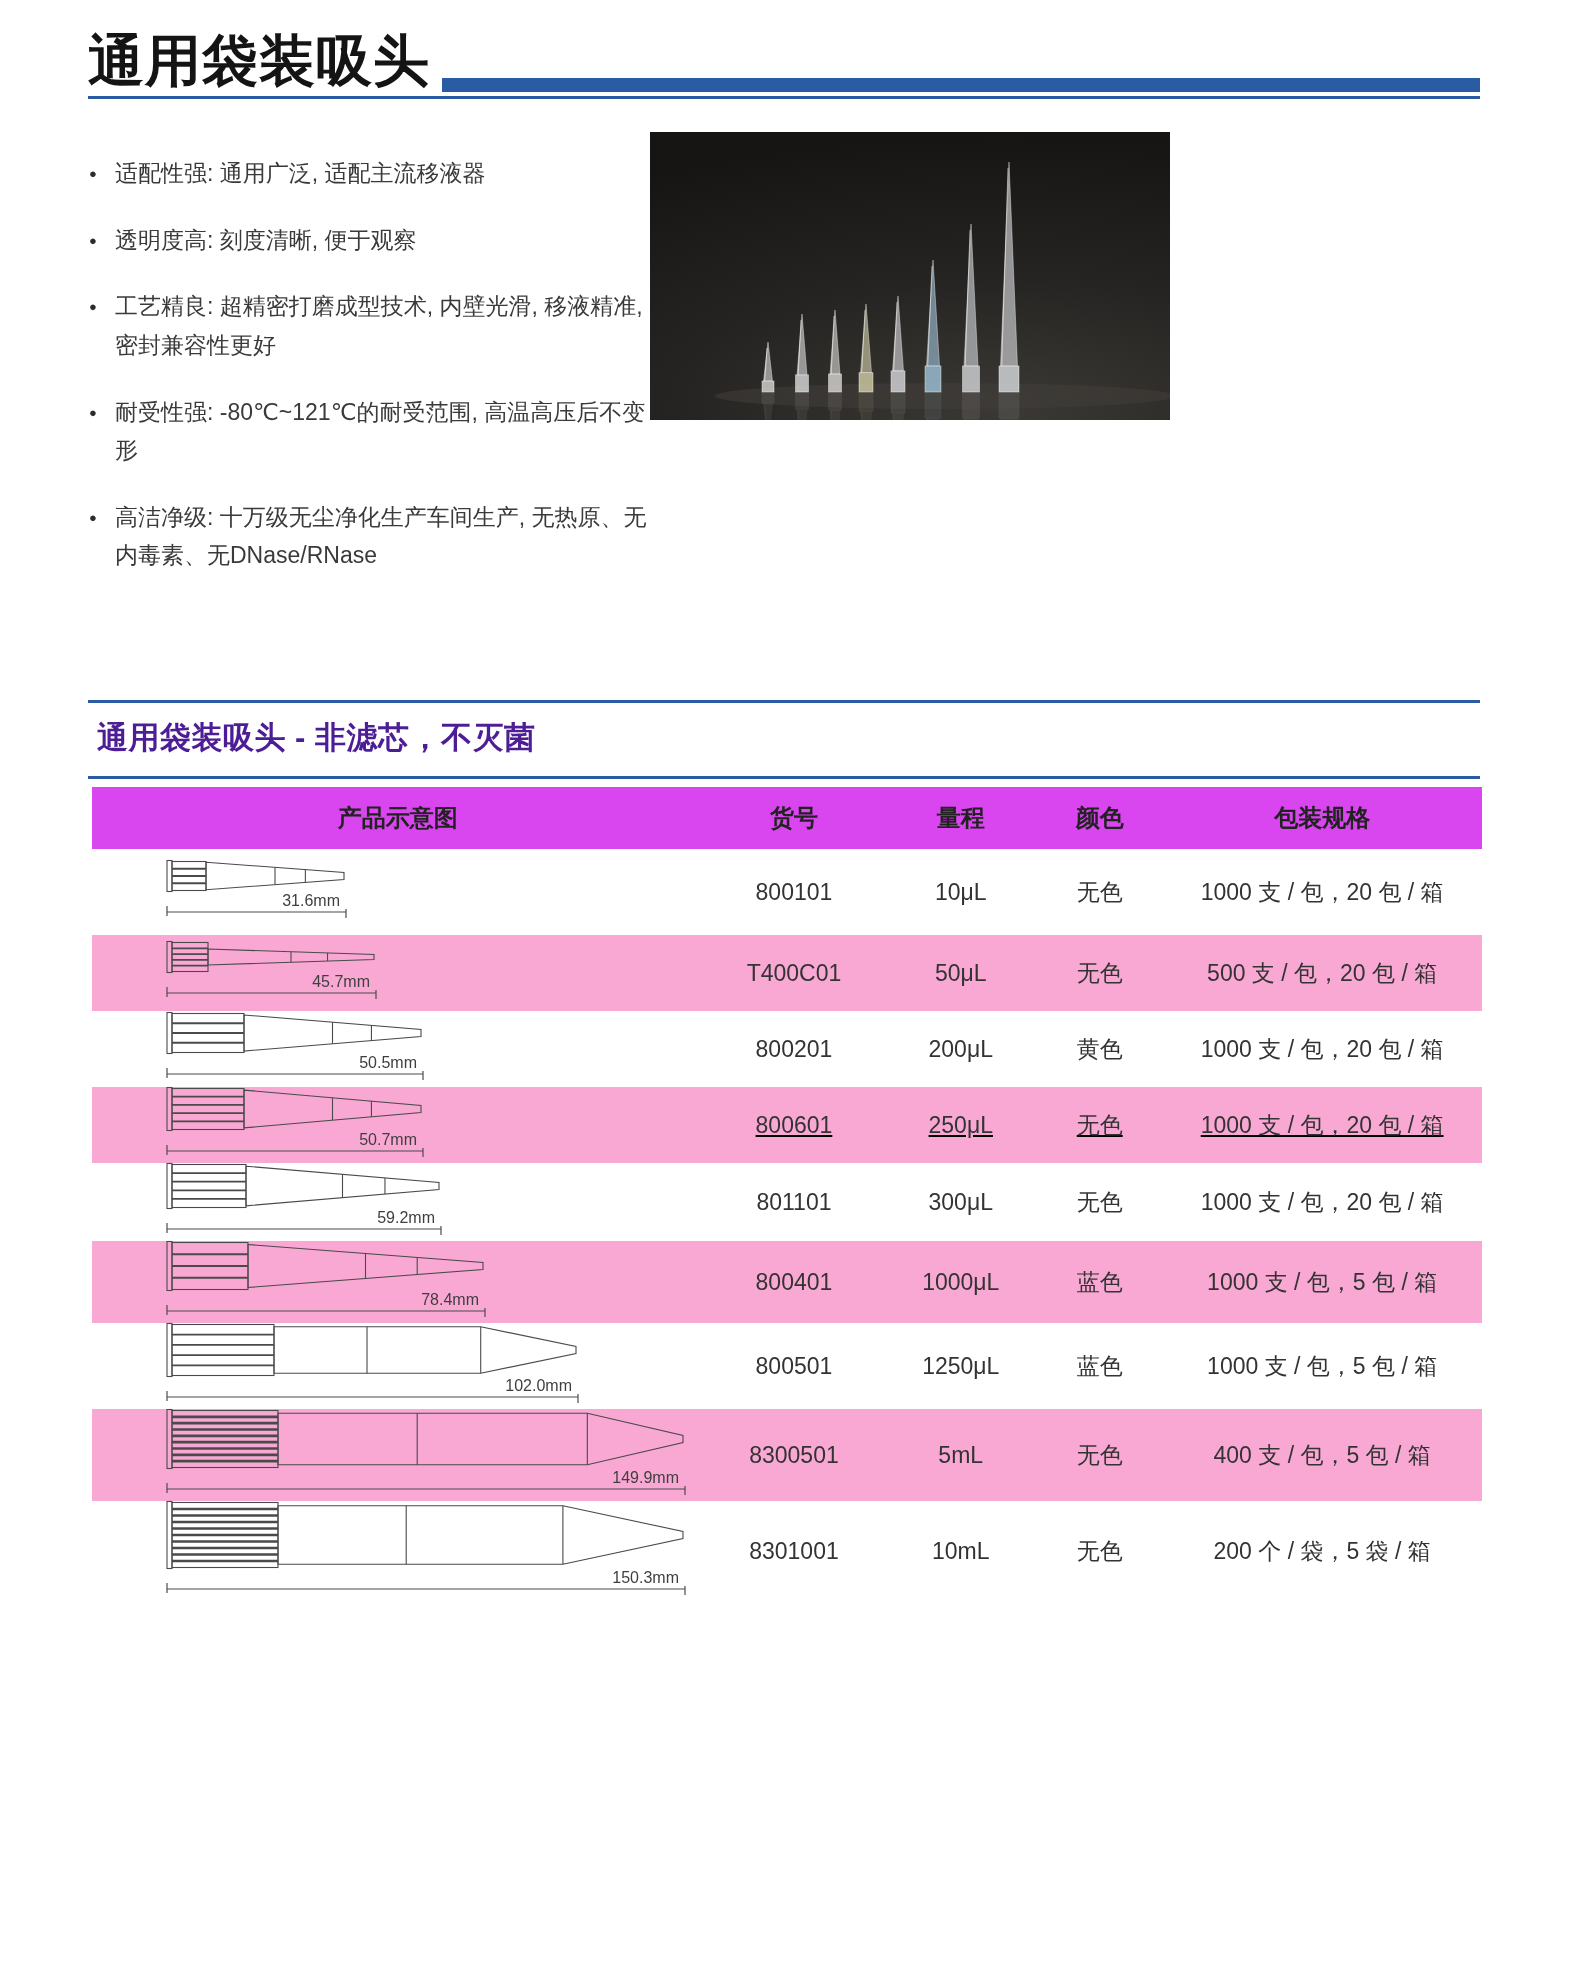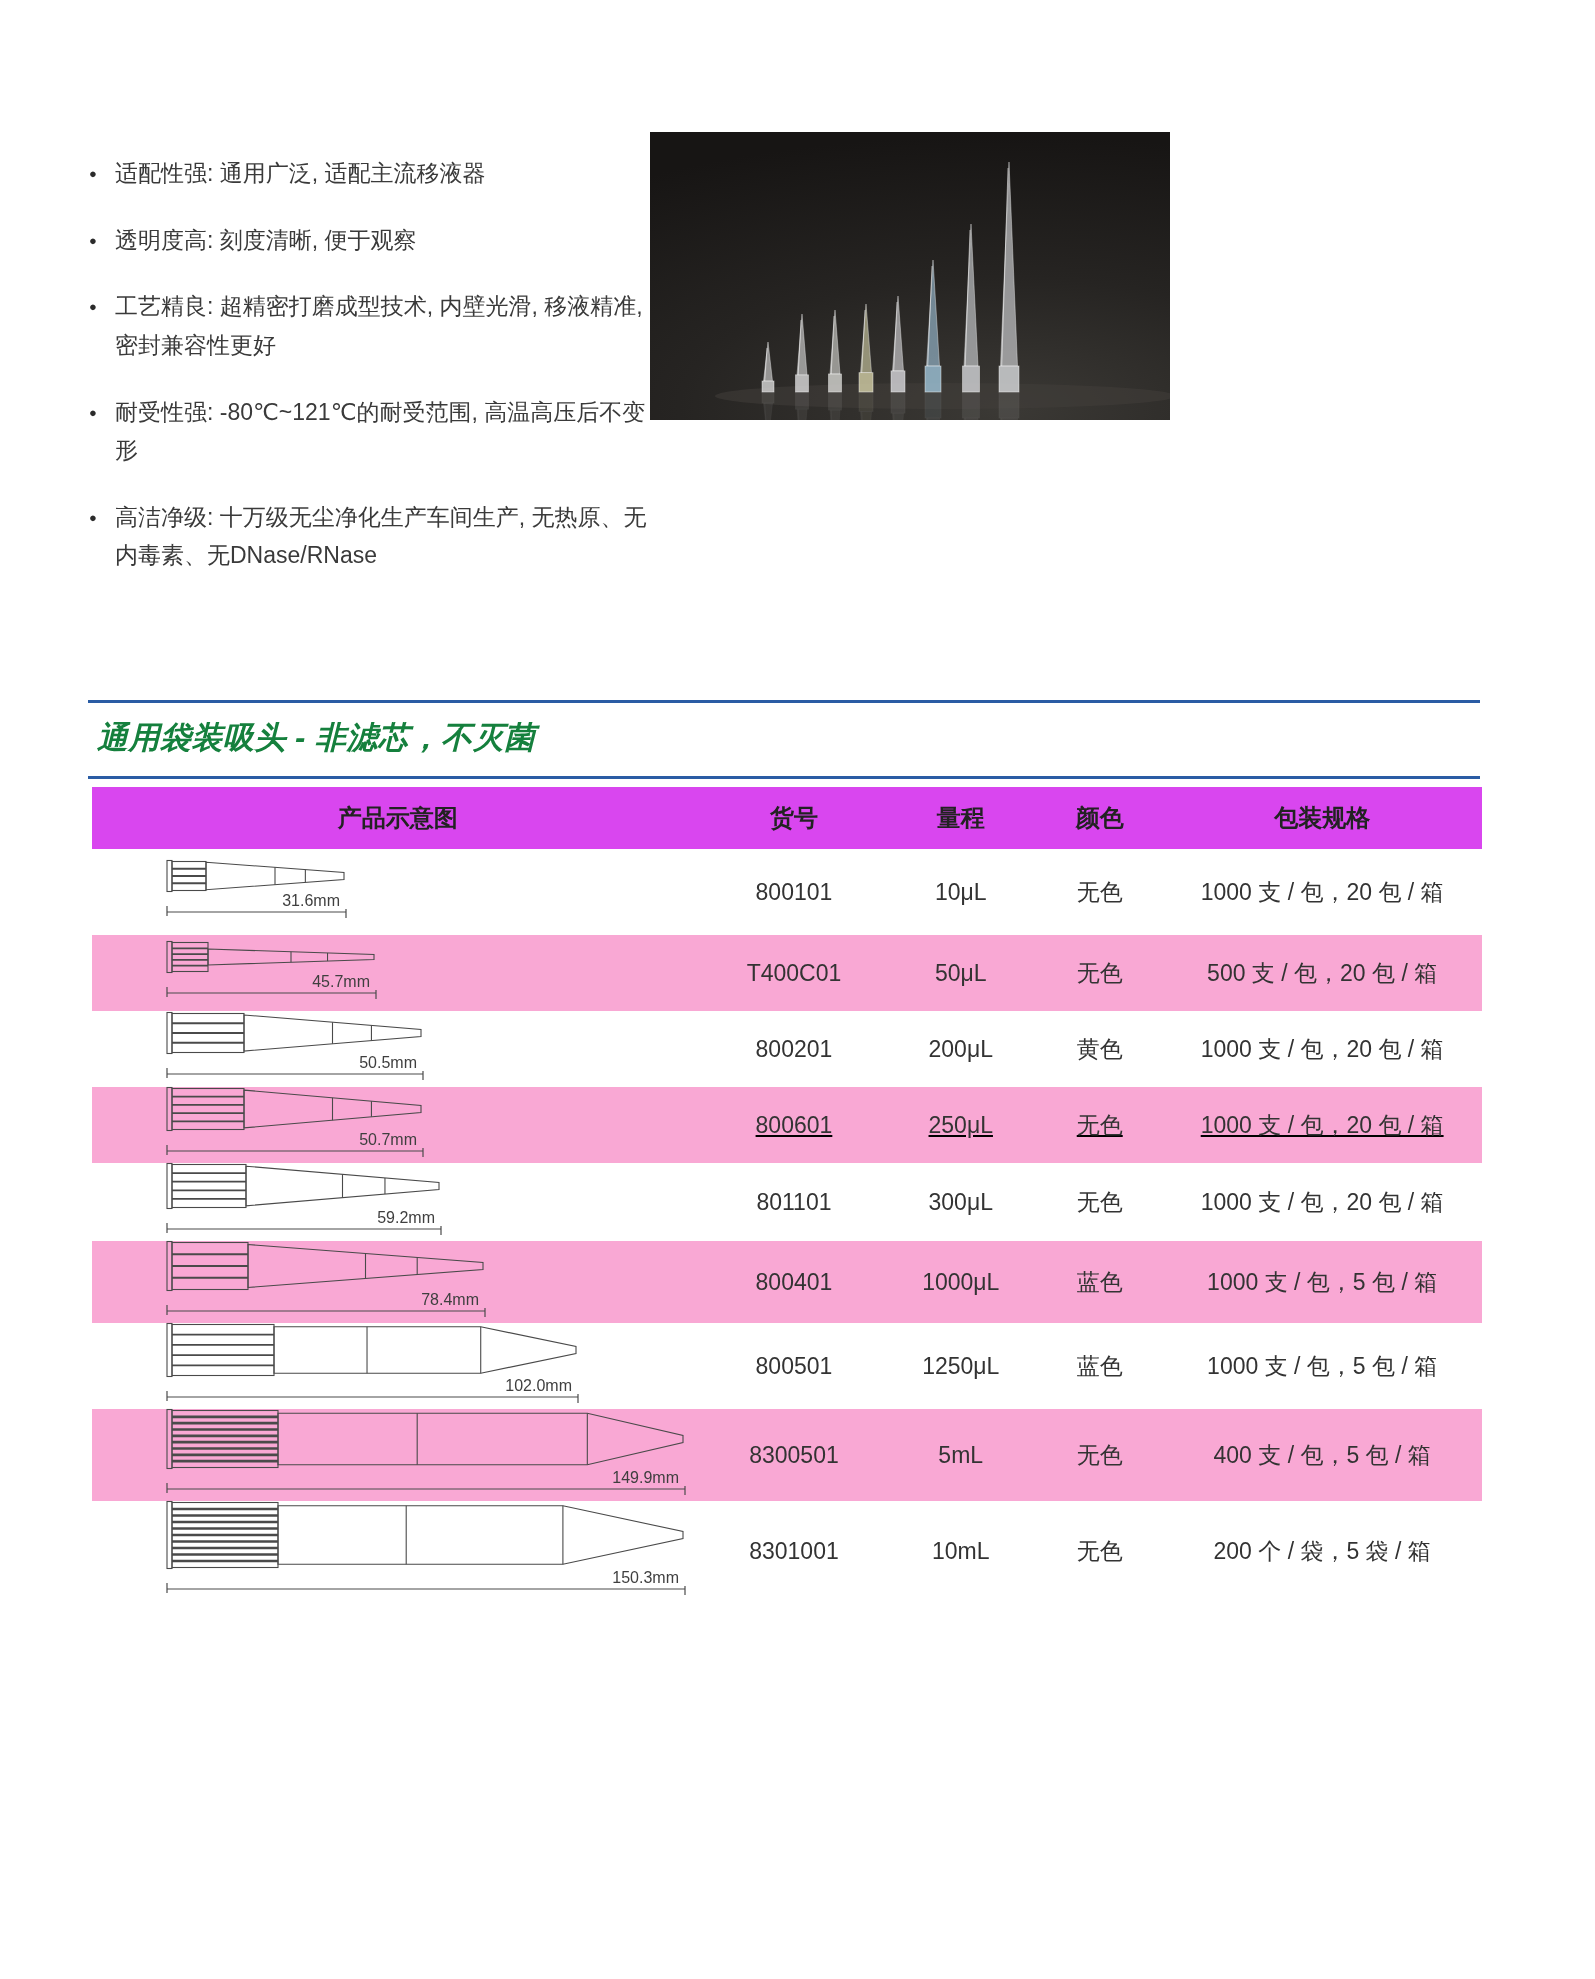--- a/index.html
+++ b/index.html
@@ -41,23 +41,22 @@
     overflow:hidden;
   }
   .photo svg{display:block;}
   
   .section-band{
     position:absolute; left:88px; top:700px; width:1392px;
     border-top:3px solid #2a5ca4; border-bottom:3px solid #2a5ca4;
     padding:14px 0 17px 0;
   }
   .section-title{
-    margin:0 0 0 9px; font-size:31px; font-weight:bold; color:#15803d;
+    margin:0 0 0 9px; font-size:31px; font-weight:bold; color:#4c1d95;
     letter-spacing:0.5px;
-    font-style:italic;
   }
   
   .table-wrap{position:absolute; left:92px; top:787px; width:1390px;}
   table{width:100%; border-collapse:collapse; table-layout:fixed;}
   th{
     height:62px; background:#d946ef; font-size:24px; font-weight:bold;
     color:#222; text-align:center; padding:0;
   }
   td{
     text-align:center; font-size:23px; color:#333; padding:0;
@@ -65,20 +64,26 @@
   }
   tr.stripe td{background:#f9a8d4;}
   td.diag{text-align:center; padding-left:74px;}
   td.diag svg{display:block;}
 </style>
 </head>
 <body>
 
 <div class="page">
 
+  <div class="title-block">
+    <div class="title-row">
+      <h1 class="page-title">通用袋装吸头</h1>
+      <div class="title-bar-fill"></div>
+    </div>
+  </div>
 
   <ul class="features">
     <li>适配性强: 通用广泛, 适配主流移液器</li>
     <li>透明度高: 刻度清晰, 便于观察</li>
     <li>工艺精良: 超精密打磨成型技术, 内壁光滑, 移液精准, 密封兼容性更好</li>
     <li>耐受性强: -80℃~121℃的耐受范围, 高温高压后不变形</li>
     <li>高洁净级: 十万级无尘净化生产车间生产, 无热原、无内毒素、无DNase/RNase</li>
   </ul>
 
   <div class="photo" id="photo">

